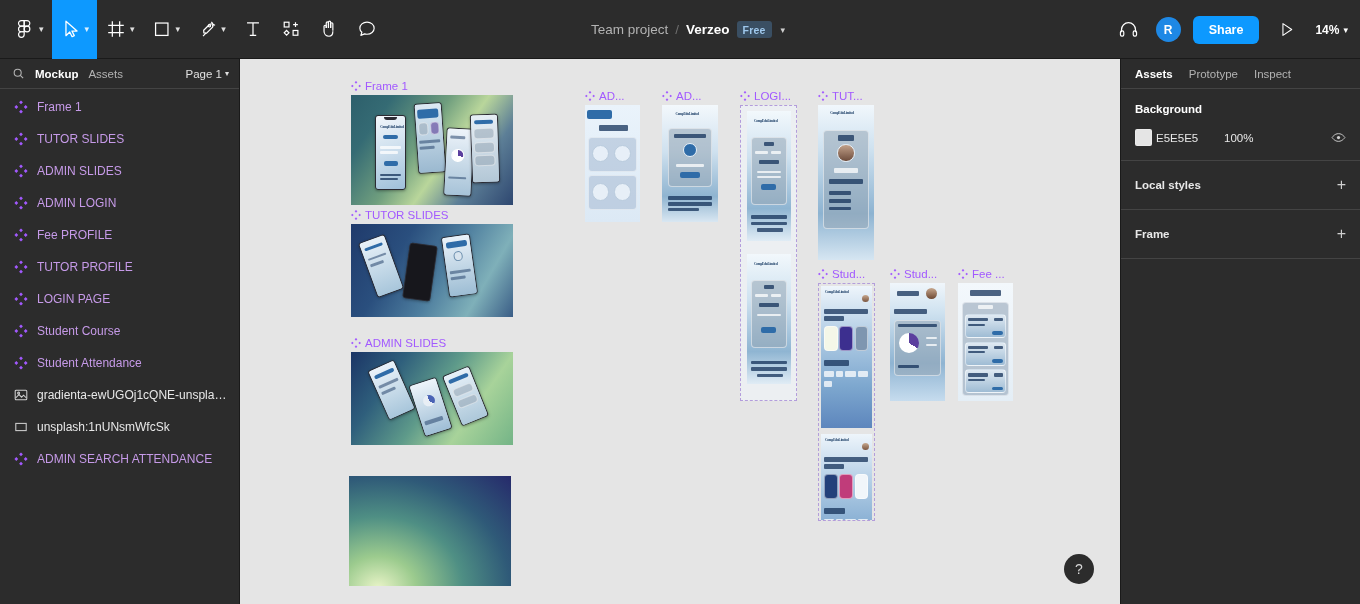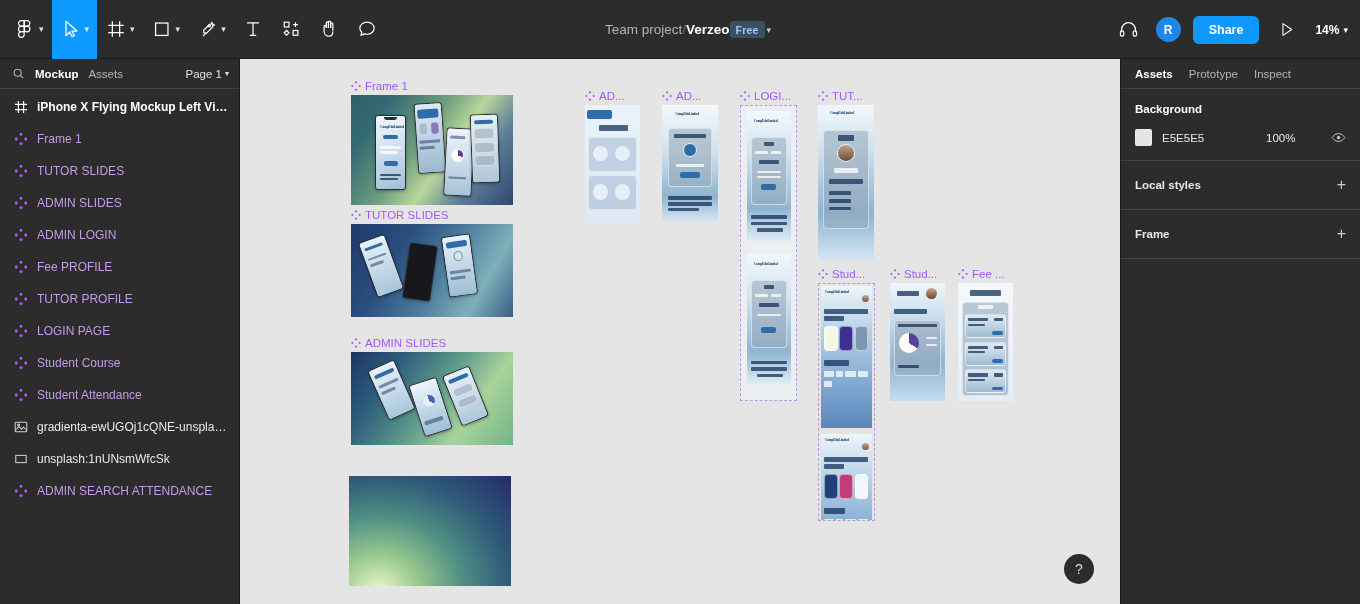--- a/index.html
+++ b/index.html
@@ -23,21 +23,21 @@
   .tb-item {
     height: 59px; display: flex; align-items: center; justify-content: center;
     gap: 2px; padding: 0 8px; cursor: pointer; color: #ffffff;
   }
   .tb-item.active { background: #0d99ff; }
   .tb-item .chev { font-size: 9px; line-height: 1; opacity: .85; margin-left: 1px; }
   .tb-icon { width: 22px; height: 22px; display: block; }
 
   .tb-center {
     position: absolute; left: 0; right: 0; top: 0; height: 59px;
-    display: flex; align-items: center; justify-content: center; 
+    display: flex; align-items: center; justify-content: center; gap: 7px;
     pointer-events: none;
     margin-left: 16px;
   }
   .tb-center > * { pointer-events: auto; }
   .crumb-team { color: #b3b3b3; font-size: 13.5px; cursor: pointer; }
   .crumb-sep { color: #6e6e6e; font-size: 13.5px; }
   .crumb-file { color: #ffffff; font-size: 13.5px; font-weight: bold; cursor: pointer; }
   .badge-free {
     background: #3a4f63; color: #9fc8ec; font-size: 10.5px; font-weight: bold;
     padding: 2.5px 6px; border-radius: 3px; letter-spacing: .2px; cursor: pointer;
@@ -163,22 +163,22 @@
   }
   .rp-tab { font-size: 11.5px; color: #b3b3b3; cursor: pointer; }
   .rp-tab.active { color: #ffffff; font-weight: bold; }
   .rp-section { padding: 14px 14px 14px 14px; border-bottom: 1px solid #444; }
   .rp-title { font-size: 11.5px; color: #ffffff; font-weight: bold; margin-bottom: 14px; }
   .rp-bgrow { display: flex; align-items: center; gap: 0; }
   .swatch {
     width: 17px; height: 17px; background: #E5E5E5;
     border: 1px solid rgba(255,255,255,.25); border-radius: 2px; cursor: pointer;
   }
-  .hexval { font-size: 11.5px; color: #e8e8e8; margin-left: 10px; width: 68px; cursor: text; }
-  .opval { font-size: 11.5px; color: #e8e8e8; width: 50px; cursor: text; margin-left: 36px; }
+  .hexval { font-size: 11.5px; color: #e8e8e8; margin-left: 4px; width: 68px; cursor: text; }
+  .opval { font-size: 11.5px; color: #e8e8e8; width: 50px; cursor: text; }
   .eye { margin-left: auto; color: #cfcfcf; cursor: pointer; display: flex; }
   .rp-row {
     height: 49px; display: flex; align-items: center; padding: 0 14px;
     border-bottom: 1px solid #444;
   }
   .rp-row-label { font-size: 11.5px; color: #e8e8e8; font-weight: bold; }
   .plus { margin-left: auto; color: #cfcfcf; font-size: 16px; line-height: 1; cursor: pointer; }
 </style>
 </head>
 <body>
@@ -302,28 +302,20 @@
           </svg>
         </span>
         <span class="lp-tab active">Mockup</span>
         <span class="lp-tab">Assets</span>
         <span class="lp-page">
           <span>Page 1</span>
           <span class="chev">▾</span>
         </span>
       </div>
       <div class="layer-list" id="layer-list">
-          <div class="layer-row t-frame">
-            <span class="layer-ico">
-              <svg viewBox="0 0 14 14" fill="none" stroke="currentColor" stroke-width="1.15">
-                <path d="M4.4 1v12M9.6 1v12M1 4.4h12M1 9.6h12"></path>
-              </svg>
-            </span>
-            <span class="layer-name">iPhone X Flying Mockup Left View</span>
-          </div>
           <div class="layer-row t-component">
             <span class="layer-ico">
               <svg viewBox="0 0 14 14" fill="currentColor">
                 <path d="M7 0.4 8.9 2.3 7 4.2 5.1 2.3z M11.7 5.1 13.6 7 11.7 8.9 9.8 7z M2.3 5.1 4.2 7 2.3 8.9 0.4 7z M7 9.8 8.9 11.7 7 13.6 5.1 11.7z"></path>
               </svg>
             </span>
             <span class="layer-name">Frame 1</span>
           </div>
           <div class="layer-row t-component">
             <span class="layer-ico">

